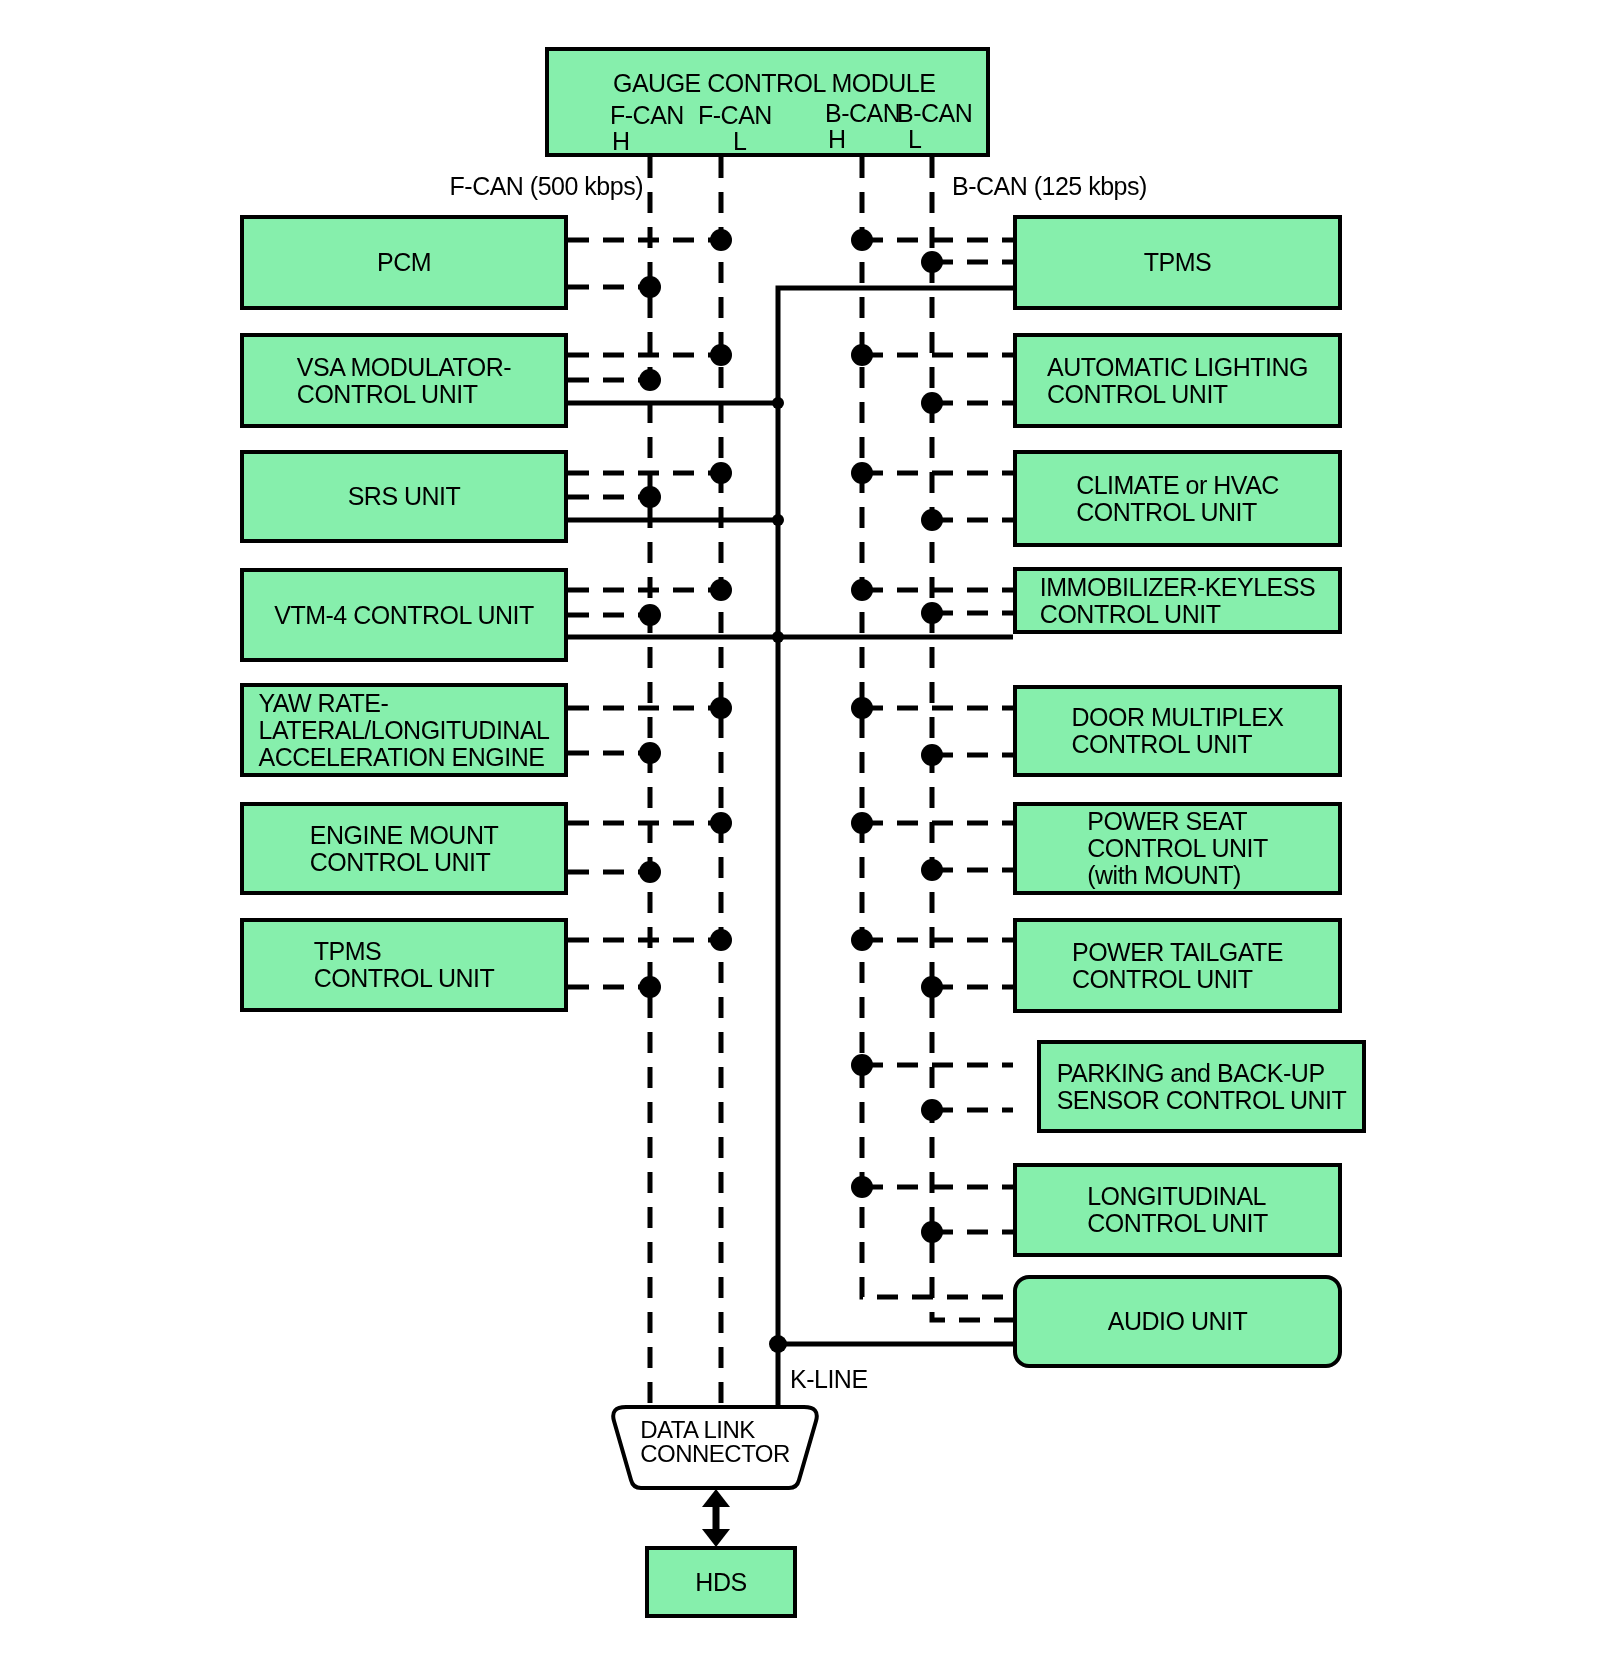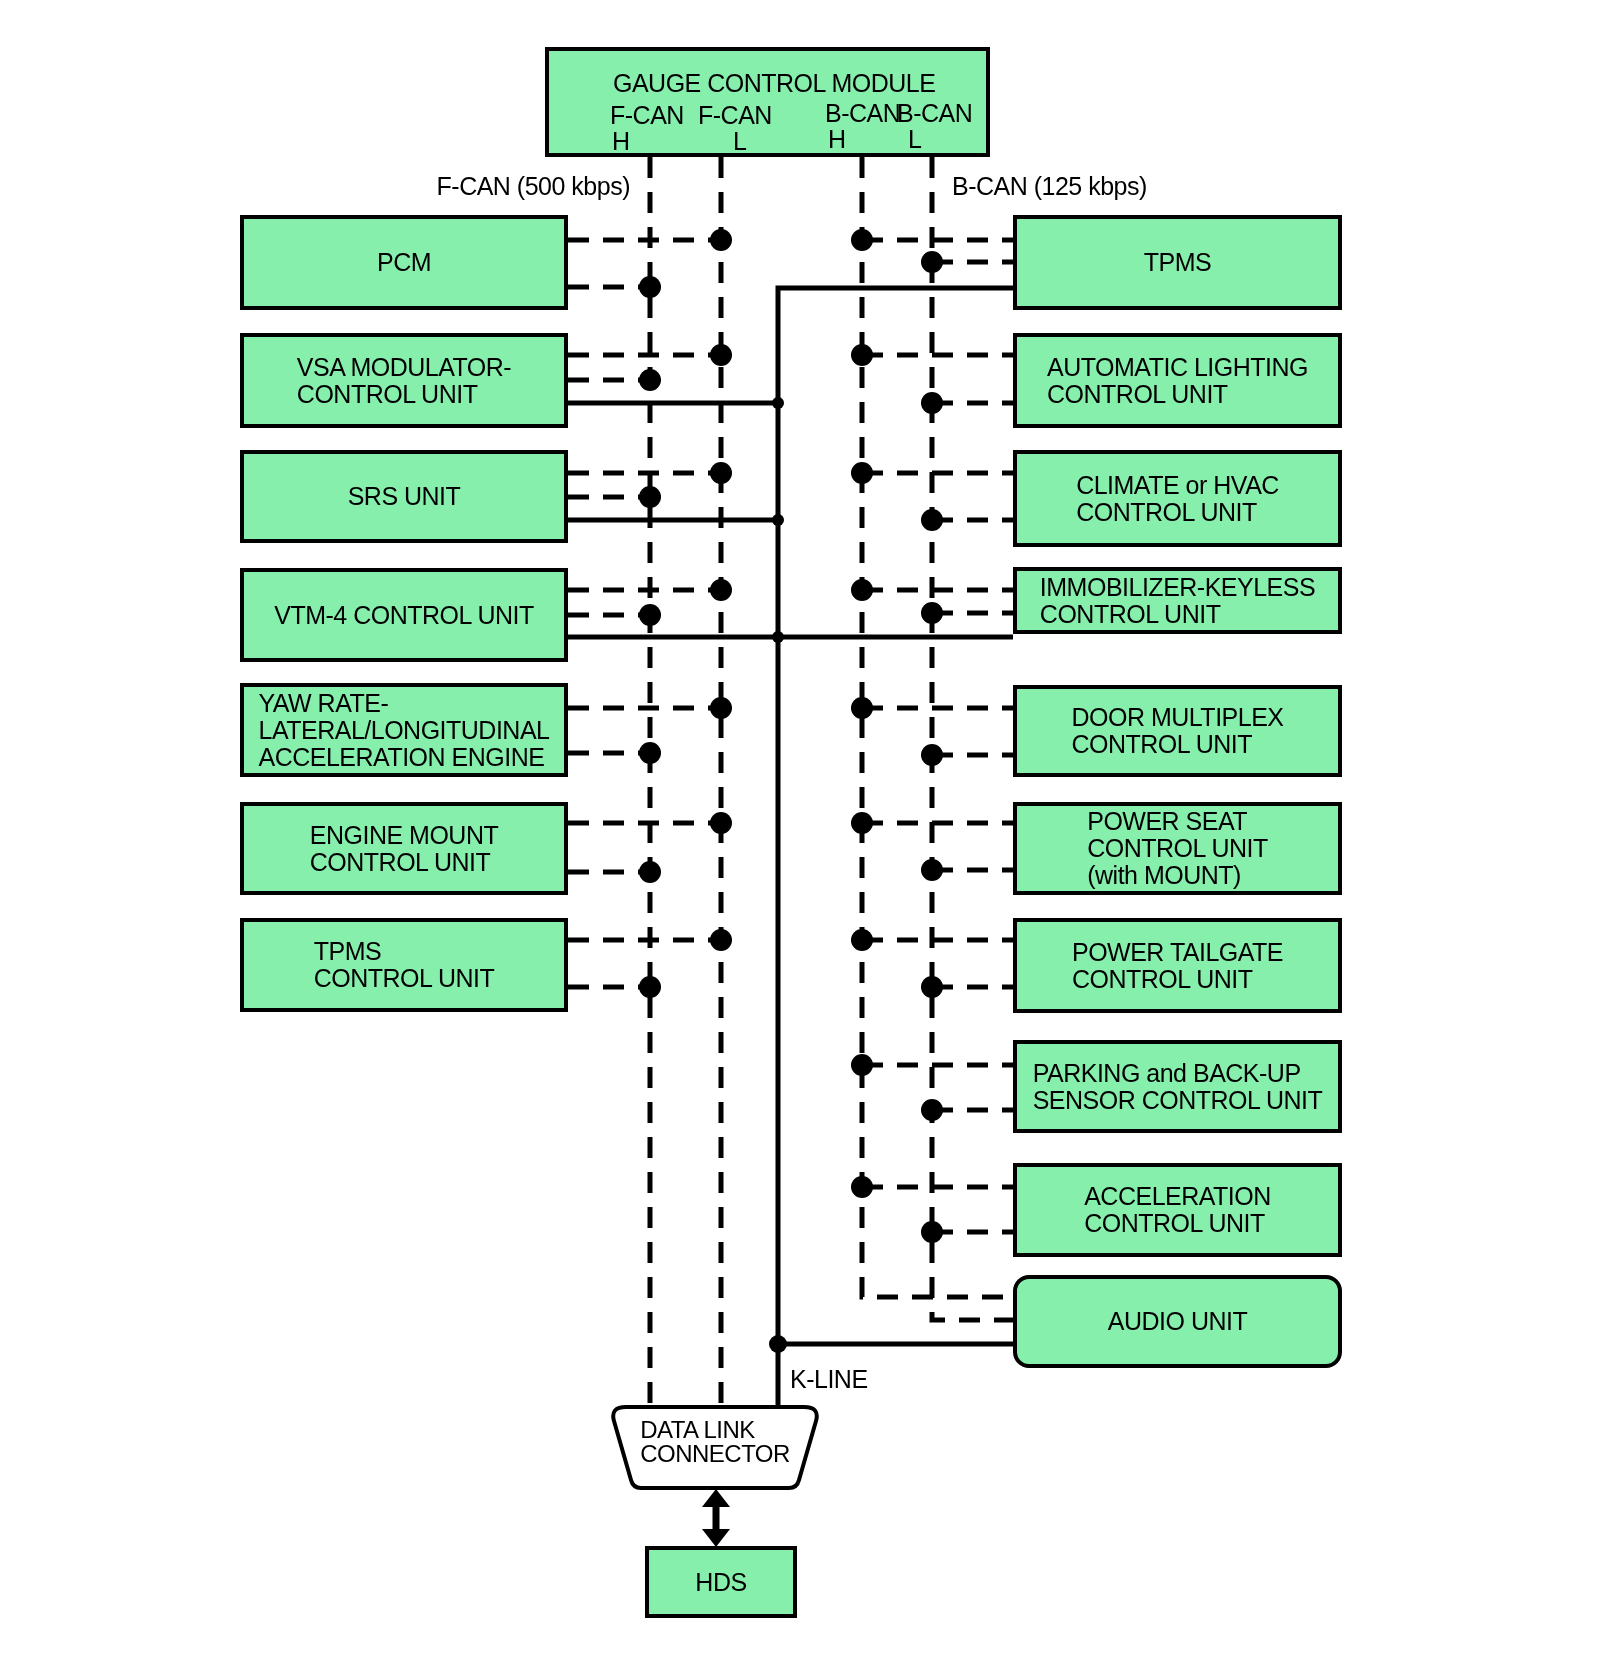--- a/index.html
+++ b/index.html
@@ -127,21 +127,21 @@
   <div class="txt" style="left:613px;top:70px;">GAUGE CONTROL MODULE</div>
   <div class="txt" style="left:610px;top:102px;">F-CAN</div>
   <div class="txt" style="left:612px;top:128px;">H</div>
   <div class="txt" style="left:698px;top:102px;">F-CAN</div>
   <div class="txt" style="left:733px;top:128px;">L</div>
   <div class="txt" style="left:825px;top:100px;">B-CAN</div>
   <div class="txt" style="left:828px;top:126px;">H</div>
   <div class="txt" style="left:897px;top:100px;">B-CAN</div>
   <div class="txt" style="left:908px;top:126px;">L</div>
 
-  <div class="txt" style="left:430px;top:173px;width:200px;text-align:right;">F-CAN (500 kbps)</div>
+  <div class="txt" style="left:443px;top:173px;width:200px;text-align:right;">F-CAN (500 kbps)</div>
   <div class="txt" style="left:952px;top:173px;">B-CAN (125 kbps)</div>
   <div class="txt" style="left:790px;top:1366px;">K-LINE</div>
 
   <div class="box lb" style="top:215px;height:95px;">
     <div class="lbl">
         <div>PCM</div>
       </div>
   </div>
   <div class="box lb" style="top:333px;height:95px;">
     <div class="lbl">
@@ -214,29 +214,29 @@
         <div>CONTROL UNIT</div>
         <div>(with MOUNT)</div>
       </div>
   </div>
   <div class="box rb" style="top:918px;height:95px;">
     <div class="lbl">
         <div>POWER TAILGATE</div>
         <div>CONTROL UNIT</div>
       </div>
   </div>
-  <div class="box rb" style="top:1040px;height:93px;">
+  <div class="box rb" style="top:1040px;height:93px;margin-left:24px;">
     <div class="lbl">
         <div>PARKING and BACK-UP</div>
         <div>SENSOR CONTROL UNIT</div>
       </div>
   </div>
   <div class="box rb" style="top:1163px;height:94px;">
     <div class="lbl">
-        <div>ACCELERATION</div>
+        <div>LONGITUDINAL</div>
         <div>CONTROL UNIT</div>
       </div>
   </div>
   <div class="box rb" style="top:1275px;height:93px;border-radius:16px;">
     <div class="lbl">
         <div>AUDIO UNIT</div>
       </div>
   </div>
 
   <div class="dlc-text">

